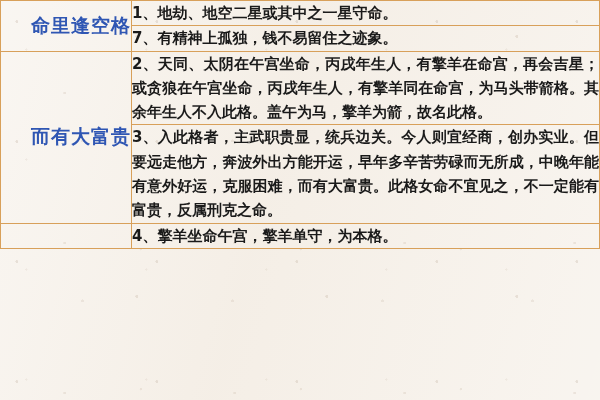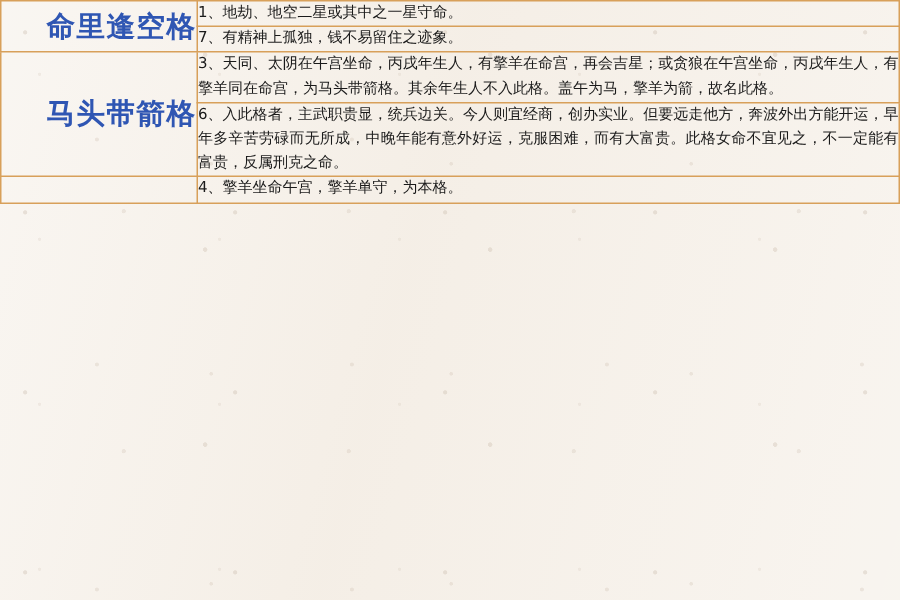--- a/index.html
+++ b/index.html
@@ -51,47 +51,48 @@
     color: #2f56b3;
     font-weight: bold;
     font-size: 19px;
     letter-spacing: 1px;
     font-family: "DejaVu Sans", "Liberation Sans", sans-serif;
   }
 
   td.content-cell {
     padding: 7px 10px 8px 12px;
     color: #1a1a1a;
-    font-size: 10px;
+    font-size: 15px;
     line-height: 1.62;
     text-align: justify;
     word-break: break-all;
+    font-weight: bold;
   }
 </style>
 </head>
 <body>
 
 <div class="page">
   <table class="doc-table">
     <tbody>
 
       <tr>
         <td class="label-cell" rowspan="2">命里逢空格</td>
         <td class="content-cell">1、地劫、地空二星或其中之一星守命。</td>
       </tr>
       <tr>
         <td class="content-cell">7、有精神上孤独，钱不易留住之迹象。</td>
       </tr>
 
       <tr>
-        <td class="label-cell" rowspan="2">马头带箭格</td>
-        <td class="content-cell">3、天同、太阴在午宫坐命，丙戌年生人，有擎羊在命宫，再会吉星；或贪狼在午宫坐命，丙戌年生人，有擎羊同在命宫，为马头带箭格。其余年生人不入此格。盖午为马，擎羊为箭，故名此格。</td>
+        <td class="label-cell" rowspan="2">而有大富贵</td>
+        <td class="content-cell">2、天同、太阴在午宫坐命，丙戌年生人，有擎羊在命宫，再会吉星；或贪狼在午宫坐命，丙戌年生人，有擎羊同在命宫，为马头带箭格。其余年生人不入此格。盖午为马，擎羊为箭，故名此格。</td>
       </tr>
       <tr>
-        <td class="content-cell">6、入此格者，主武职贵显，统兵边关。今人则宜经商，创办实业。但要远走他方，奔波外出方能开运，早年多辛苦劳碌而无所成，中晚年能有意外好运，克服困难，而有大富贵。此格女命不宜见之，不一定能有富贵，反属刑克之命。</td>
+        <td class="content-cell">3、入此格者，主武职贵显，统兵边关。今人则宜经商，创办实业。但要远走他方，奔波外出方能开运，早年多辛苦劳碌而无所成，中晚年能有意外好运，克服困难，而有大富贵。此格女命不宜见之，不一定能有富贵，反属刑克之命。</td>
       </tr>
 
       <tr>
         <td class="label-cell"></td>
         <td class="content-cell">4、擎羊坐命午宫，擎羊单守，为本格。</td>
       </tr>
     </tbody>
   </table>
 </div>
 

